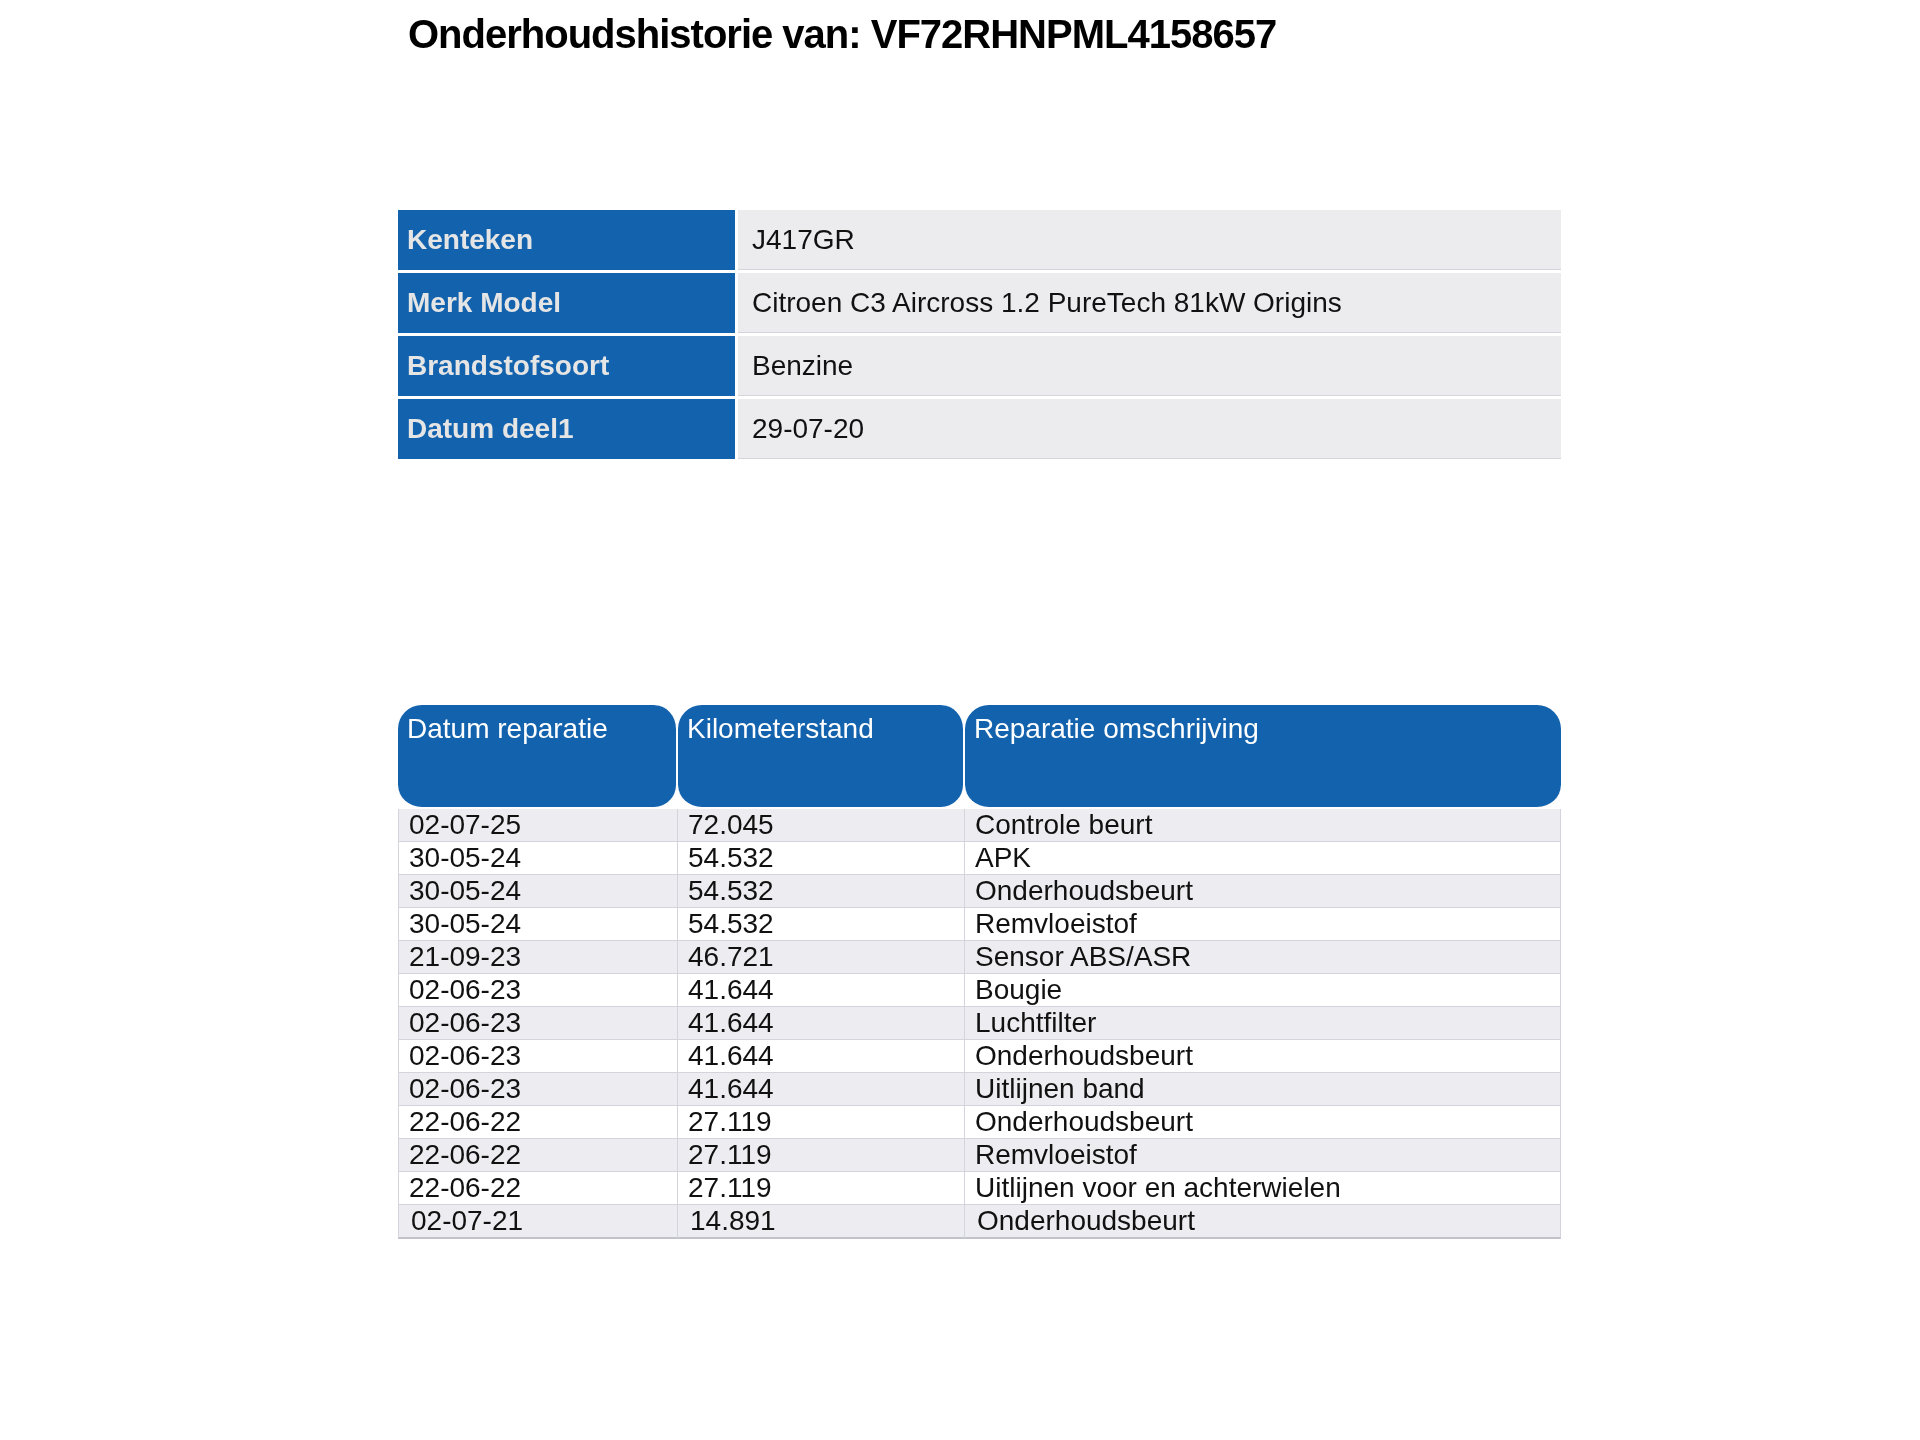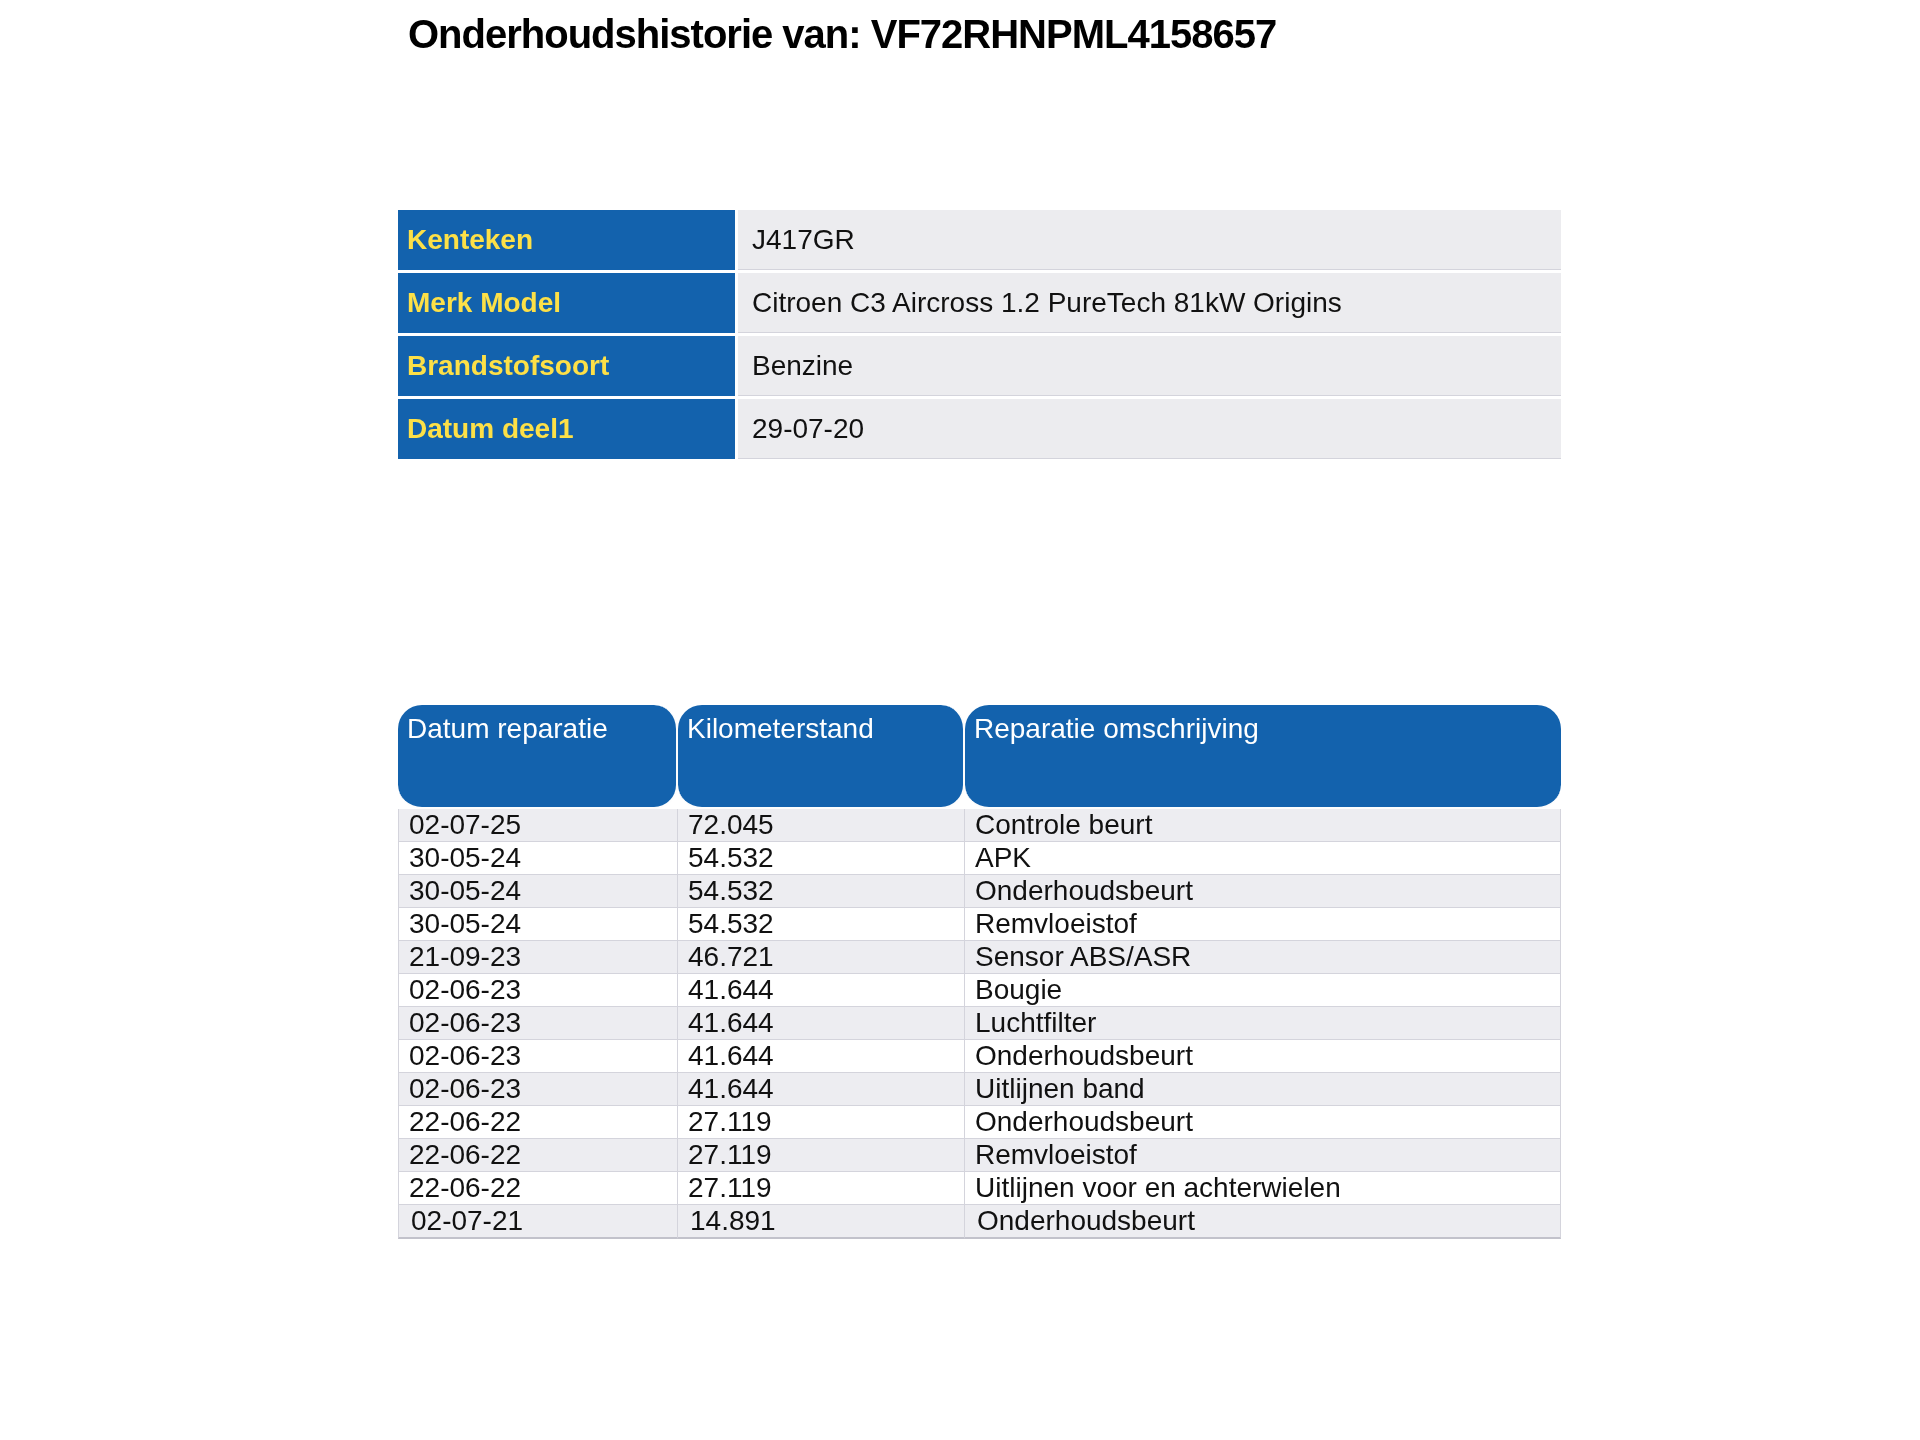--- a/index.html
+++ b/index.html
@@ -41,21 +41,21 @@
 
   .info-table {
     position: absolute;
     left: 398px;
     top: 210px;
     width: 1163px;
   }
   .info-table tr { height: 63px; }
   .info-table th.info-label {
     background: var(--header-blue);
-    color: #fde047;
+    color: #e5e5e5;
     font-size: 28px;
     font-weight: bold;
     text-align: left;
     vertical-align: middle;
     padding: 0 0 0 9px;
     border-bottom: 3px solid #ffffff;
     border-right: 3px solid #ffffff;
     white-space: nowrap;
   }
   .info-table td.info-value {

